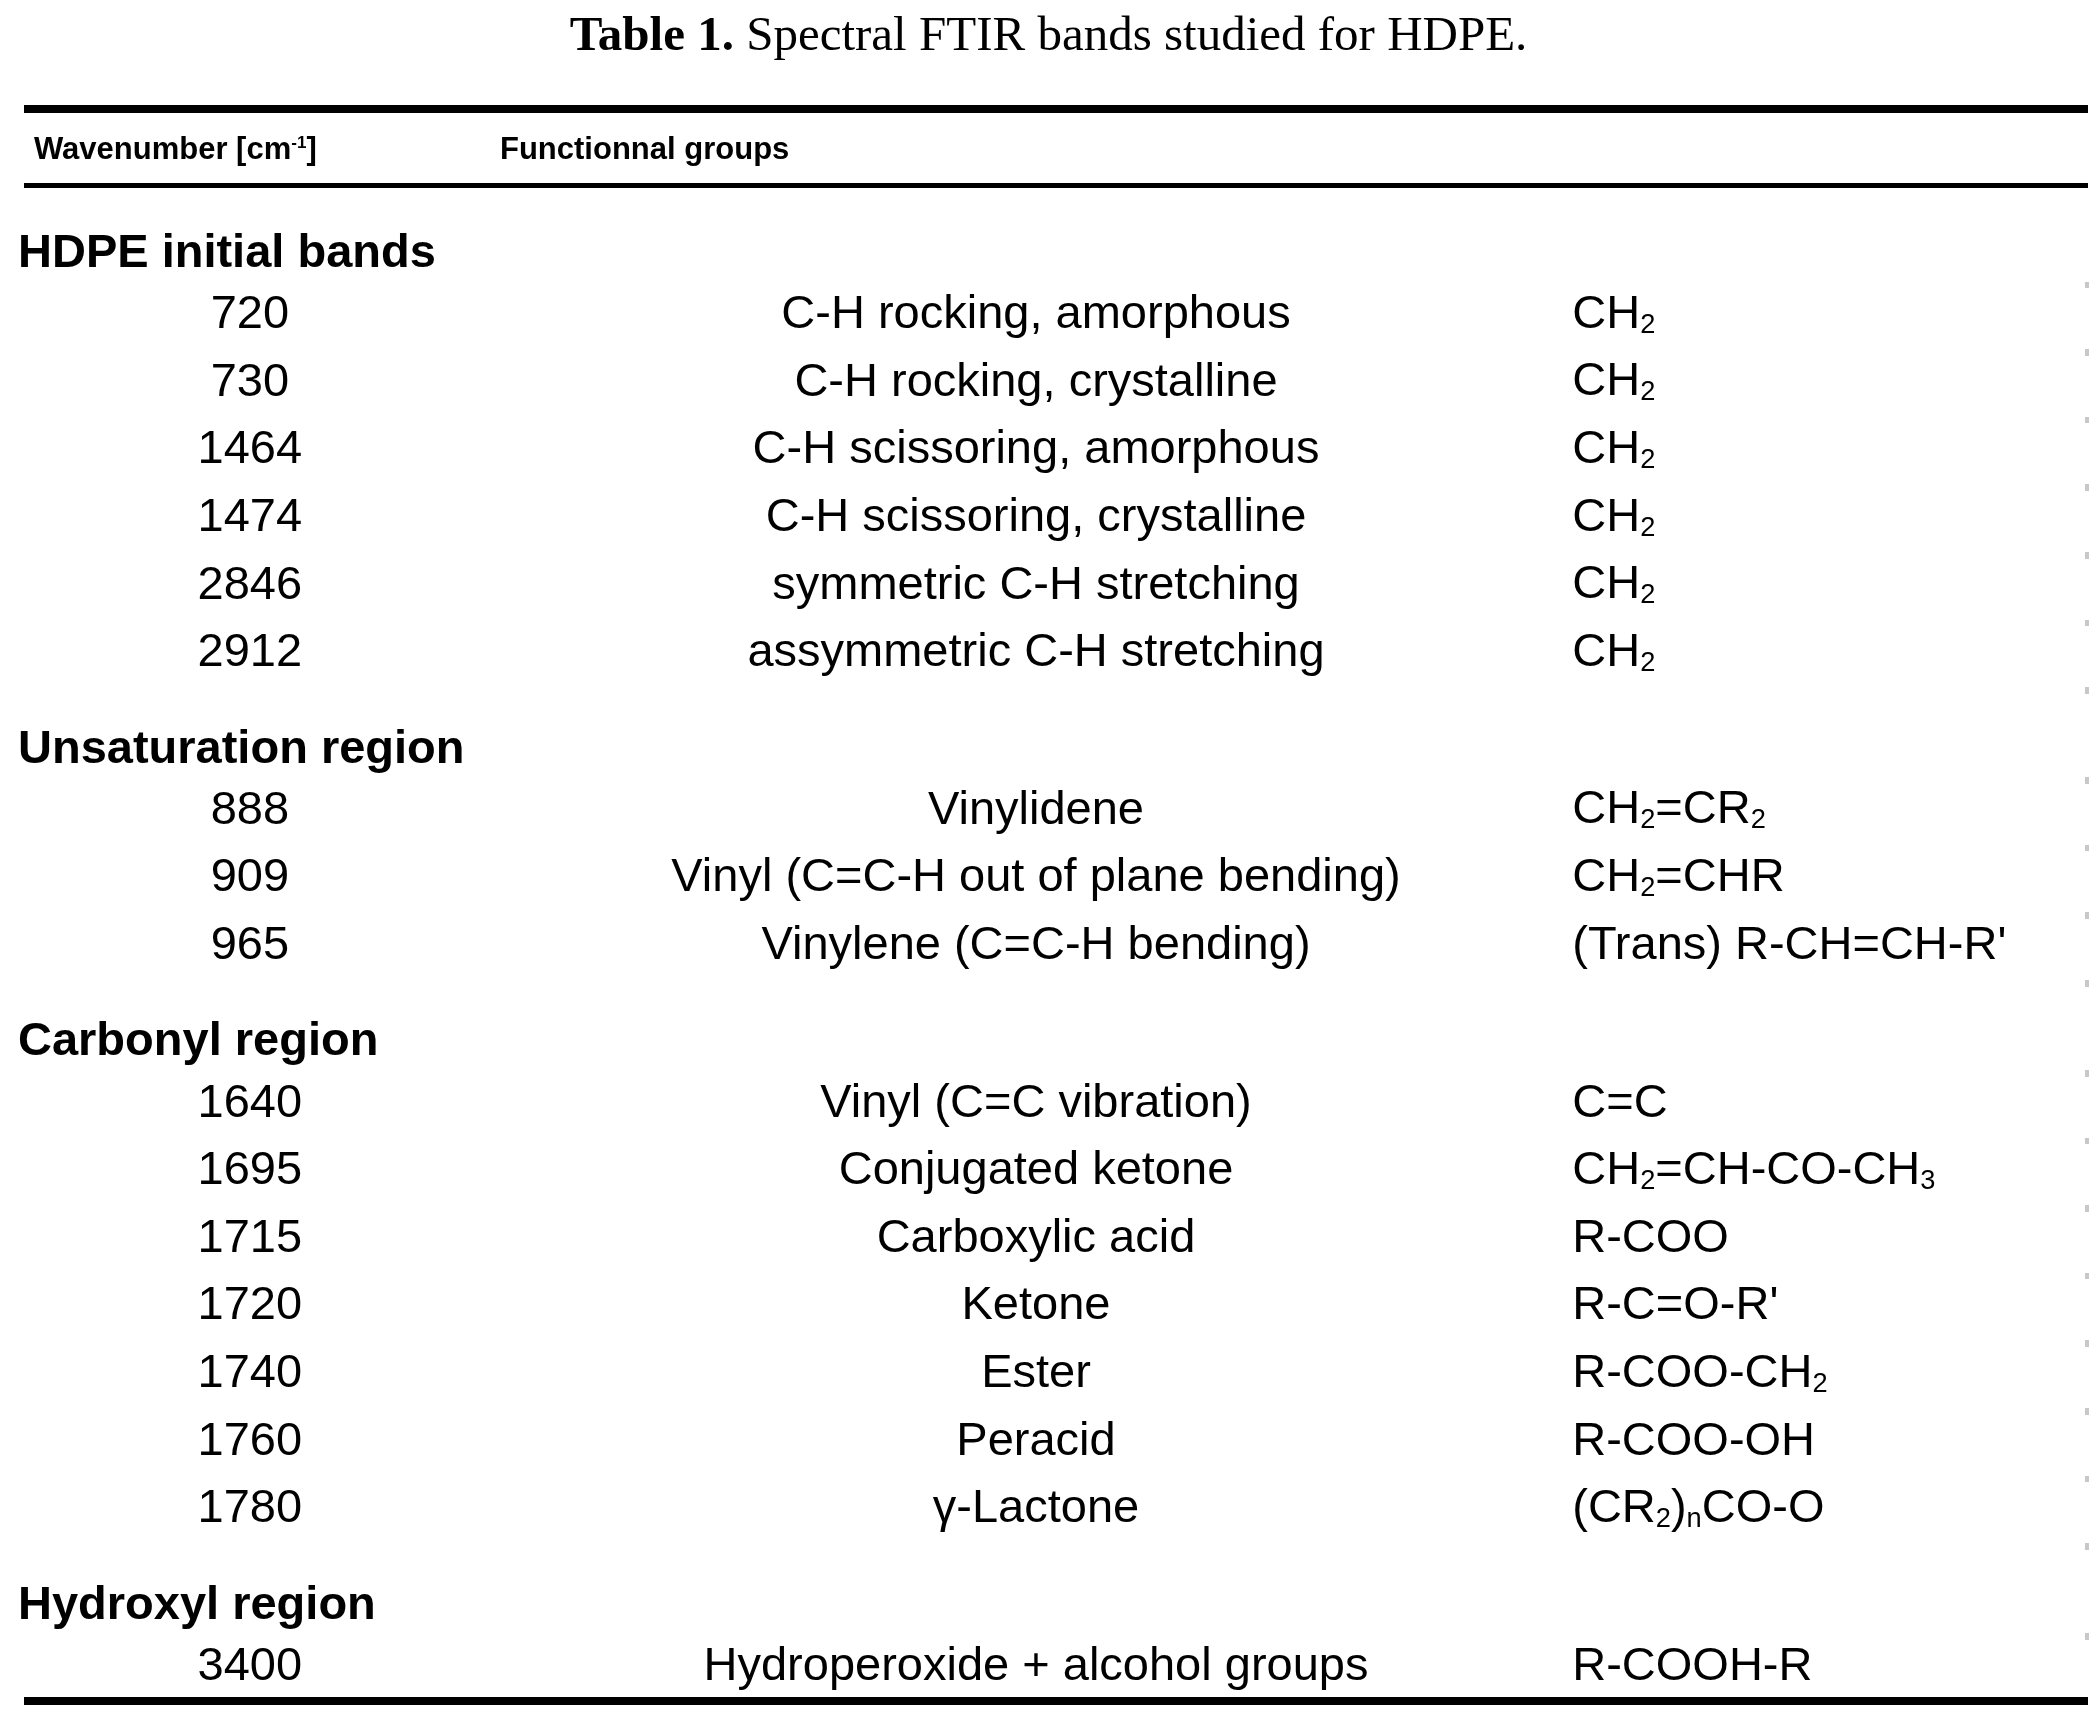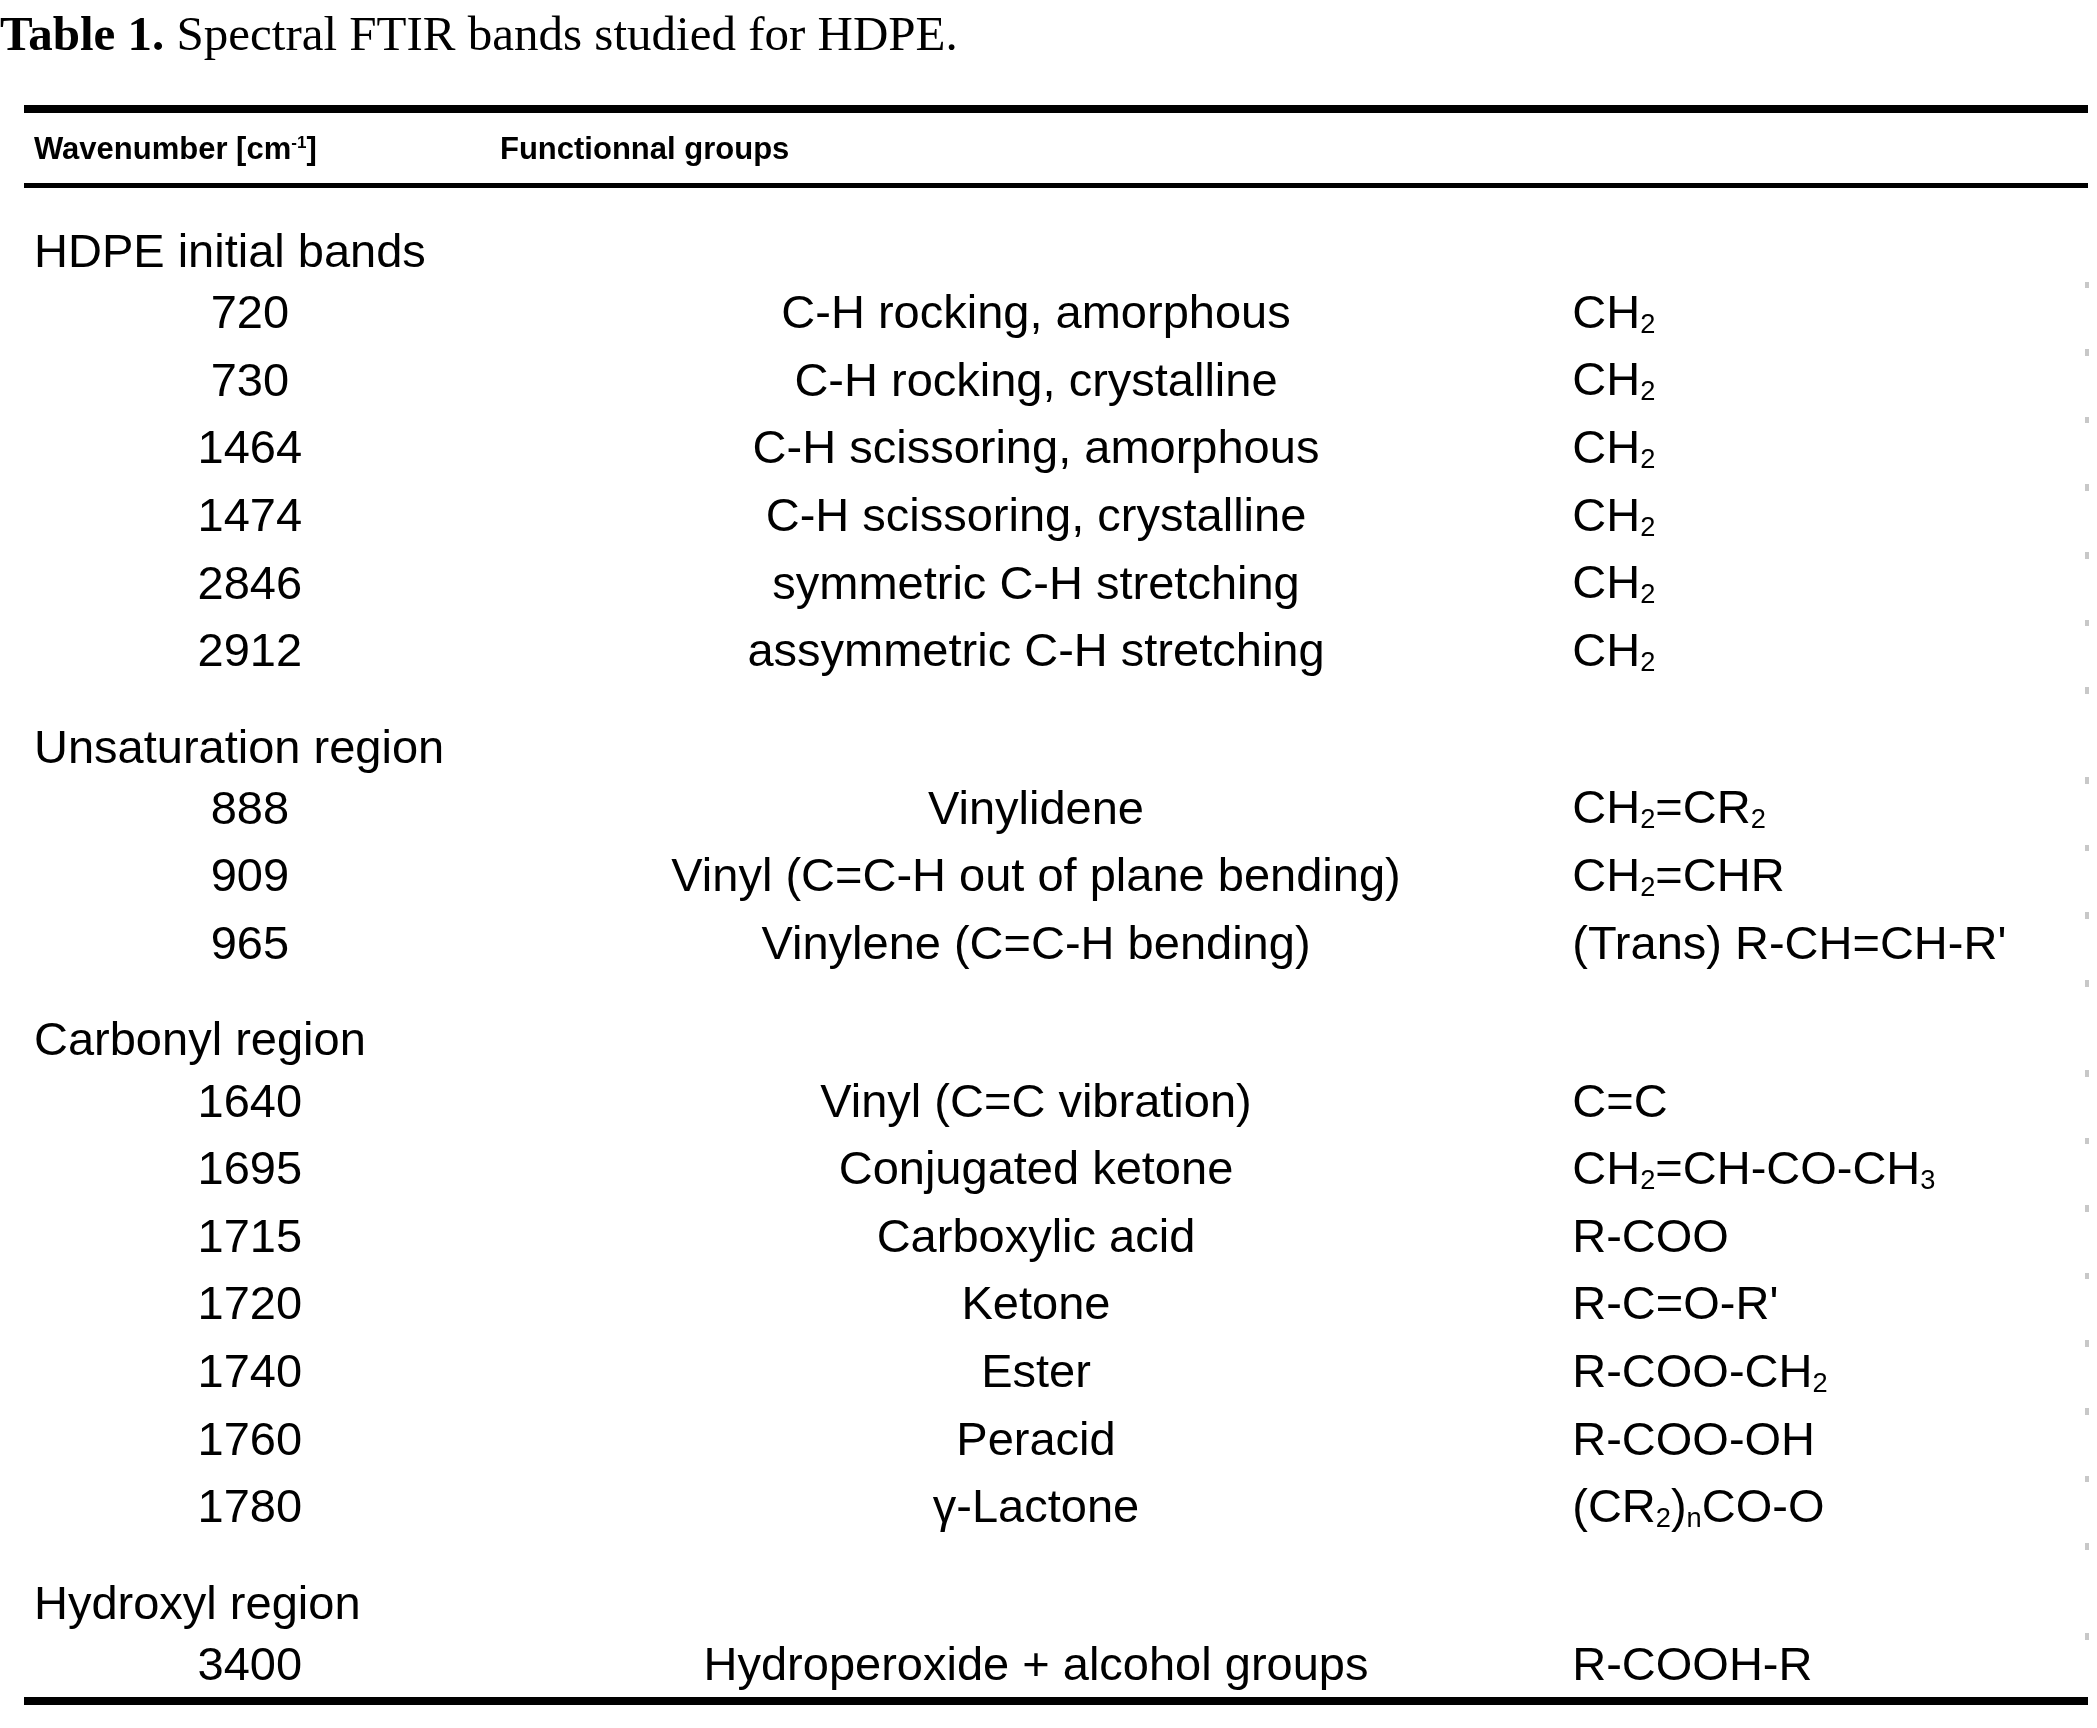--- a/index.html
+++ b/index.html
@@ -13,21 +13,21 @@
     position:relative;
     width:2097px;height:1728px;
     background:var(--paper);
     color:var(--ink);
     font-family:"Liberation Sans",sans-serif;
     overflow:hidden;
   }
   
   .caption{
     position:absolute;top:6px;left:0;right:0;
-    text-align:left;
+    text-align:center;
     font-family:"Liberation Serif",serif;
     font-size:49px;line-height:1.15;
     white-space:nowrap;
   }
   .caption .cap-bold{font-weight:bold;}
   
   .rule{position:absolute;left:24px;width:2064px;background:var(--ink);}
   .rule-top{top:105px;height:8.4px;}
   .rule-mid{top:183px;height:5.4px;}
   .rule-bottom{top:1697px;height:8.4px;}
@@ -60,21 +60,21 @@
     white-space:nowrap;
   }
   
   .trow:not(:first-child)::after{
     content:"";
     position:absolute;right:7.8px;top:3.6px;
     width:4.2px;height:6.6px;
     background:var(--mark);
   }
   .trow.section-row .section-label{
-    padding-left:34px;font-weight:normal;margin-top:35px;
+    padding-left:18px;font-weight:bold;margin-top:35px;
   }
   .cell-wavenumber{width:500px;text-align:center;}
   .cell-description{width:1073px;text-align:center;}
   .cell-formula{width:525px;text-align:left;}
 </style>
 </head>
 <body>
 
 <div class="page">
 

